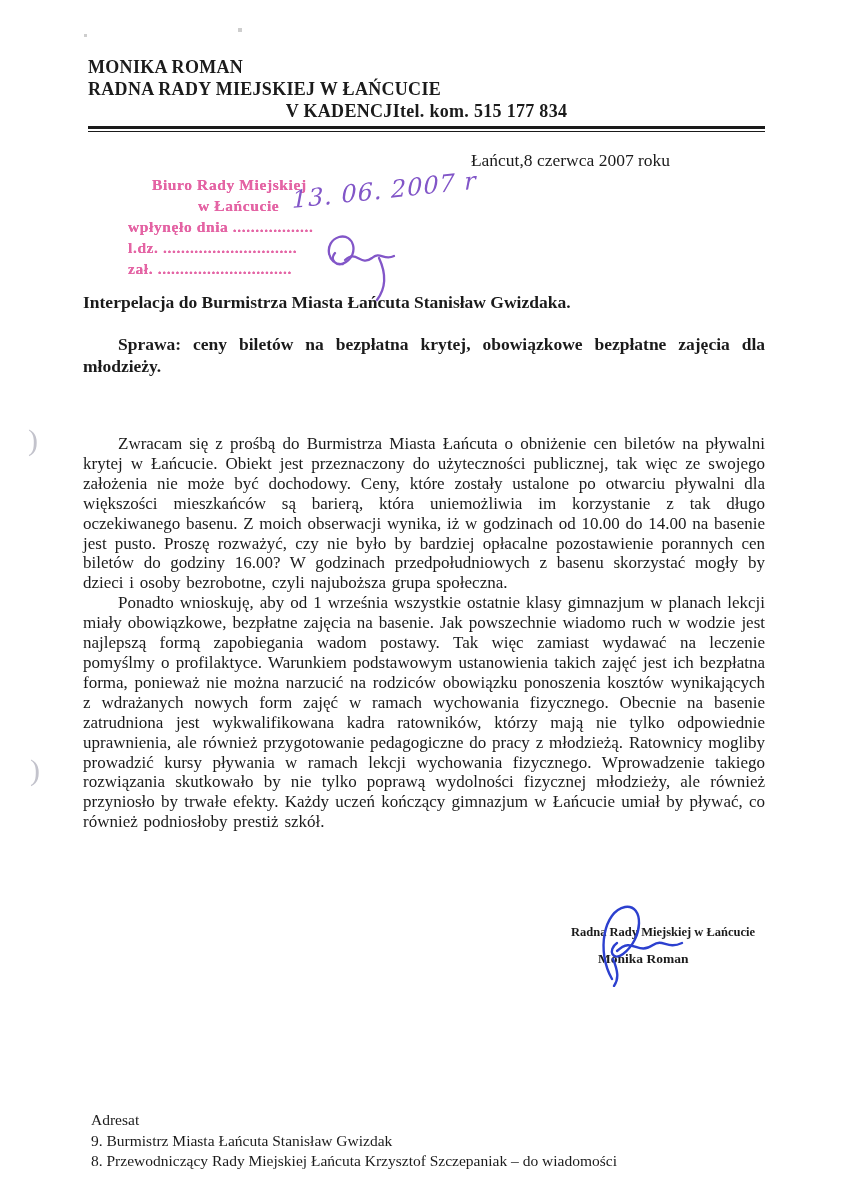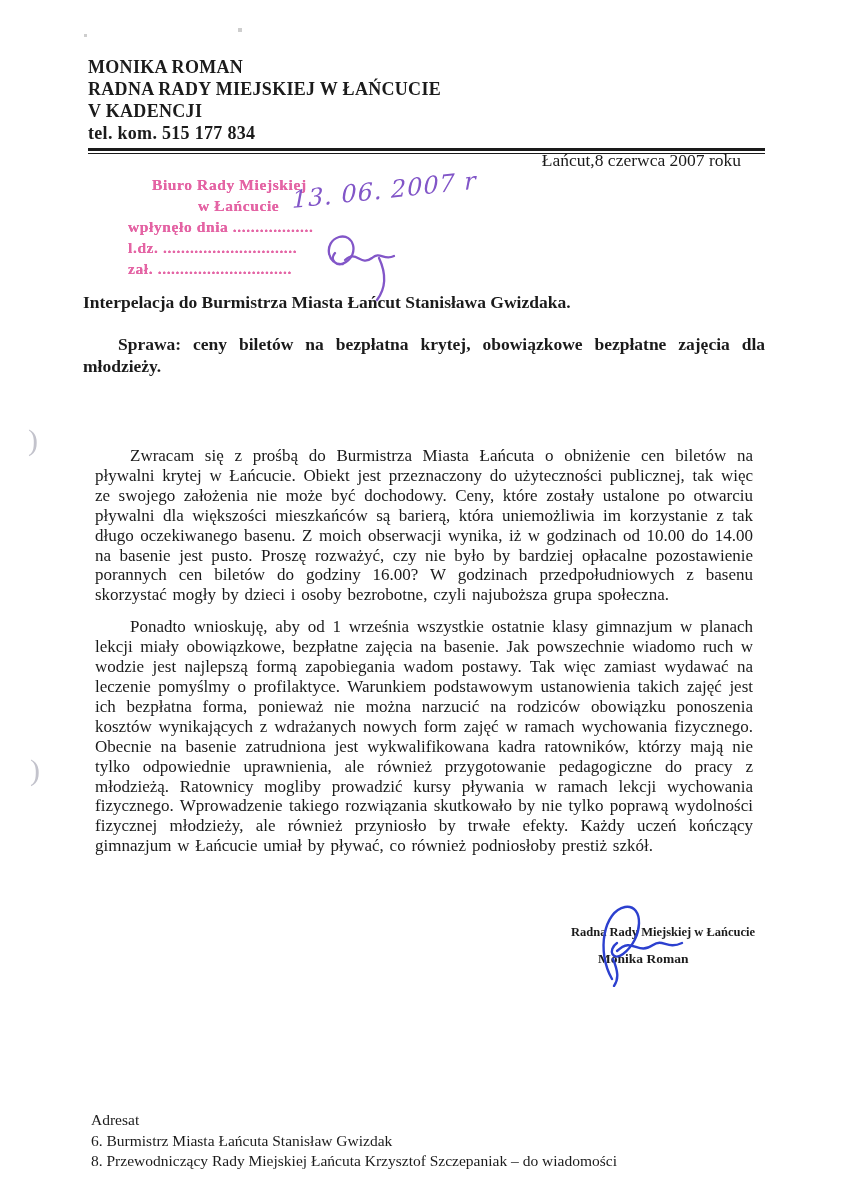--- a/index.html
+++ b/index.html
@@ -15,32 +15,32 @@
   }
   
   .header {
     position: absolute;
     left: 88px; top: 56px; width: 677px;
     font-weight: bold;
     font-size: 18px;
     line-height: 22px;
     letter-spacing: 0.3px;
   }
-  .header .row3 { display: flex; justify-content: center; flex-direction: column; }
+  .header .row3 { display: flex; justify-content: center; }
   .header-rule {
     margin-top: 4px;
     height: 2px;
     border-top: 3px solid #1a1a1a;
     border-bottom: 1.5px solid #1a1a1a;
   }
   
   .dateline {
     position: absolute;
     left: 400px; top: 150px; width: 341px;
-    text-align: right;
+    text-align: center;
     font-size: 17.5px;
   }
   
   .stamp {
     position: absolute;
     left: 128px; top: 174px; width: 320px;
     font-weight: bold;
     font-size: 15.5px;
     line-height: 21px;
     letter-spacing: 0.6px;
@@ -79,21 +79,21 @@
   }
   
   .body-text {
     position: absolute;
     left: 83px; top: 434px; width: 682px;
     font-size: 17px;
     line-height: 19.9px;
     text-align: justify;
     word-spacing: 1.5px;
   }
-  .body-text p { margin: 12px; text-indent: 35px; }
+  .body-text p { margin: 0; text-indent: 35px; }
   
   .sig-role {
     position: absolute;
     left: 571px; top: 925px;
     font-weight: bold;
     font-size: 12.5px;
     white-space: nowrap;
   }
   .sig-name {
     position: absolute;
@@ -145,41 +145,41 @@
   </div>
   <div class="handwritten-date" style="color: rgb(130, 86, 200);">13. 06. 2007 r</div>
   <svg class="initials-ink" width="95" height="72" viewBox="0 0 95 72" style="color: rgb(130, 86, 200);">
     <g fill="none" stroke="currentColor" stroke-width="2.3" stroke-linecap="round">
       <path d="M30 34 C14 36, 10 12, 26 7 C41 3, 46 24, 33 32 C24 38, 16 30, 22 23"></path>
       <path d="M32 30 C44 19, 47 37, 59 28 C67 21, 71 31, 81 26"></path>
       <path d="M66 28 C73 43, 73 58, 64 70"></path>
     </g>
   </svg>
 
-  <div class="doc-title">Interpelacja do Burmistrza Miasta Łańcut Stanisława Gwizdaka.</div>
+  <div class="doc-title">Interpelacja do Burmistrza Miasta Łańcuta Stanisław Gwizdaka.</div>
   <div class="subject">Sprawa: ceny biletów na bezpłatna krytej, obowiązkowe bezpłatne zajęcia dla młodzieży.</div>
 
   <div class="body-text">
     <p>Zwracam się z prośbą do Burmistrza Miasta Łańcuta o obniżenie cen biletów na pływalni krytej w Łańcucie. Obiekt jest przeznaczony do użyteczności publicznej, tak więc ze swojego założenia nie może być dochodowy. Ceny, które zostały ustalone po otwarciu pływalni dla większości mieszkańców są barierą, która uniemożliwia im korzystanie z tak długo oczekiwanego basenu. Z moich obserwacji wynika, iż w godzinach od 10.00 do 14.00 na basenie jest pusto.  Proszę rozważyć, czy nie było by bardziej opłacalne pozostawienie porannych cen biletów do godziny 16.00? W godzinach przedpołudniowych z basenu skorzystać mogły by dzieci i osoby bezrobotne, czyli najuboższa grupa społeczna.</p>
     <p>Ponadto wnioskuję, aby od 1 września wszystkie ostatnie klasy gimnazjum w planach lekcji  miały obowiązkowe, bezpłatne zajęcia na basenie. Jak powszechnie wiadomo ruch w wodzie jest najlepszą formą zapobiegania wadom postawy. Tak więc zamiast wydawać na leczenie pomyślmy o profilaktyce. Warunkiem podstawowym ustanowienia takich zajęć jest ich bezpłatna forma, ponieważ nie można narzucić na rodziców obowiązku ponoszenia kosztów wynikających z wdrażanych nowych form zajęć w ramach wychowania fizycznego. Obecnie na basenie zatrudniona jest wykwalifikowana kadra ratowników, którzy mają nie tylko odpowiednie uprawnienia, ale również przygotowanie pedagogiczne do pracy z młodzieżą. Ratownicy mogliby prowadzić kursy pływania w ramach lekcji wychowania fizycznego. Wprowadzenie takiego rozwiązania skutkowało by nie tylko poprawą wydolności fizycznej młodzieży, ale również przyniosło by trwałe efekty. Każdy uczeń kończący gimnazjum w Łańcucie umiał by pływać, co również podniosłoby prestiż szkół.</p>
   </div>
 
   <div class="sig-role">Radna Rady Miejskiej w Łańcucie</div>
   <div class="sig-name">Monika Roman</div>
   <svg class="signature-ink" width="105" height="86" viewBox="0 0 105 86" style="color: rgb(44, 64, 207);">
     <g fill="none" stroke="currentColor" stroke-width="2.4" stroke-linecap="round">
       <path d="M20 78 C4 50, 12 10, 33 6 C52 3, 52 37, 31 53 C21 61, 15 49, 25 42"></path>
       <path d="M25 50 C41 35, 45 55, 61 44 C71 37, 75 49, 90 42"></path>
       <path d="M21 58 C26 70, 27 78, 22 85"></path>
     </g>
   </svg>
 
   <div class="footer">
     <div>Adresat</div>
-    <div>6. Burmistrz Miasta Łańcuta Stanisław Gwizdak</div>
+    <div>9. Burmistrz Miasta Łańcuta Stanisław Gwizdak</div>
     <div>8. Przewodniczący Rady Miejskiej Łańcuta Krzysztof Szczepaniak – do wiadomości</div>
   </div>
 
   <div class="margin-mark" style="left:28px; top:423px;">)</div>
   <div class="margin-mark" style="left:30px; top:753px;">)</div>
   <div class="speck" style="left:238px; top:28px; width:4px; height:4px;"></div>
   <div class="speck" style="left:84px; top:34px; width:3px; height:3px;"></div>
 
 </div>
 

